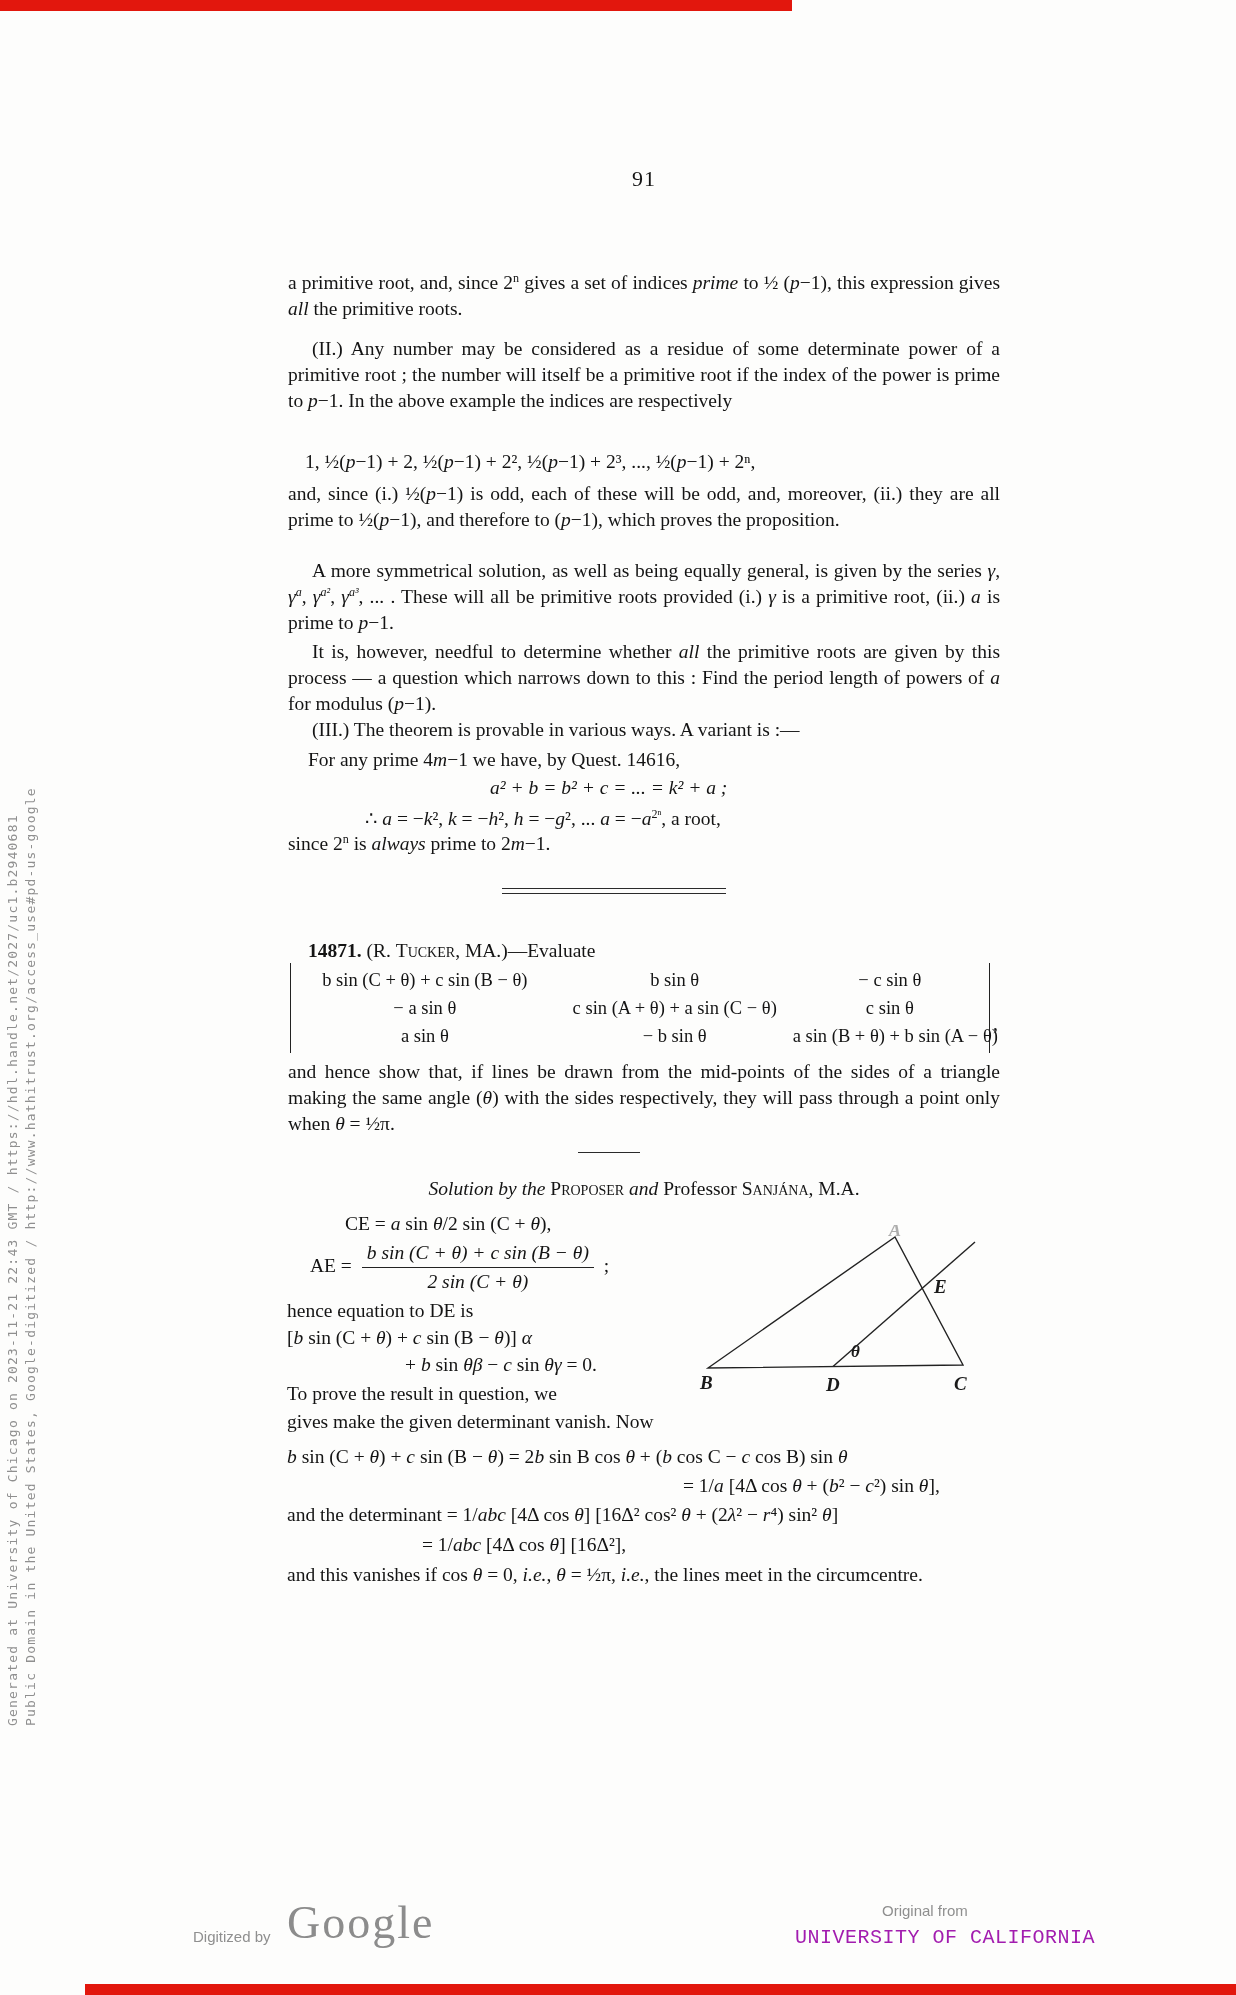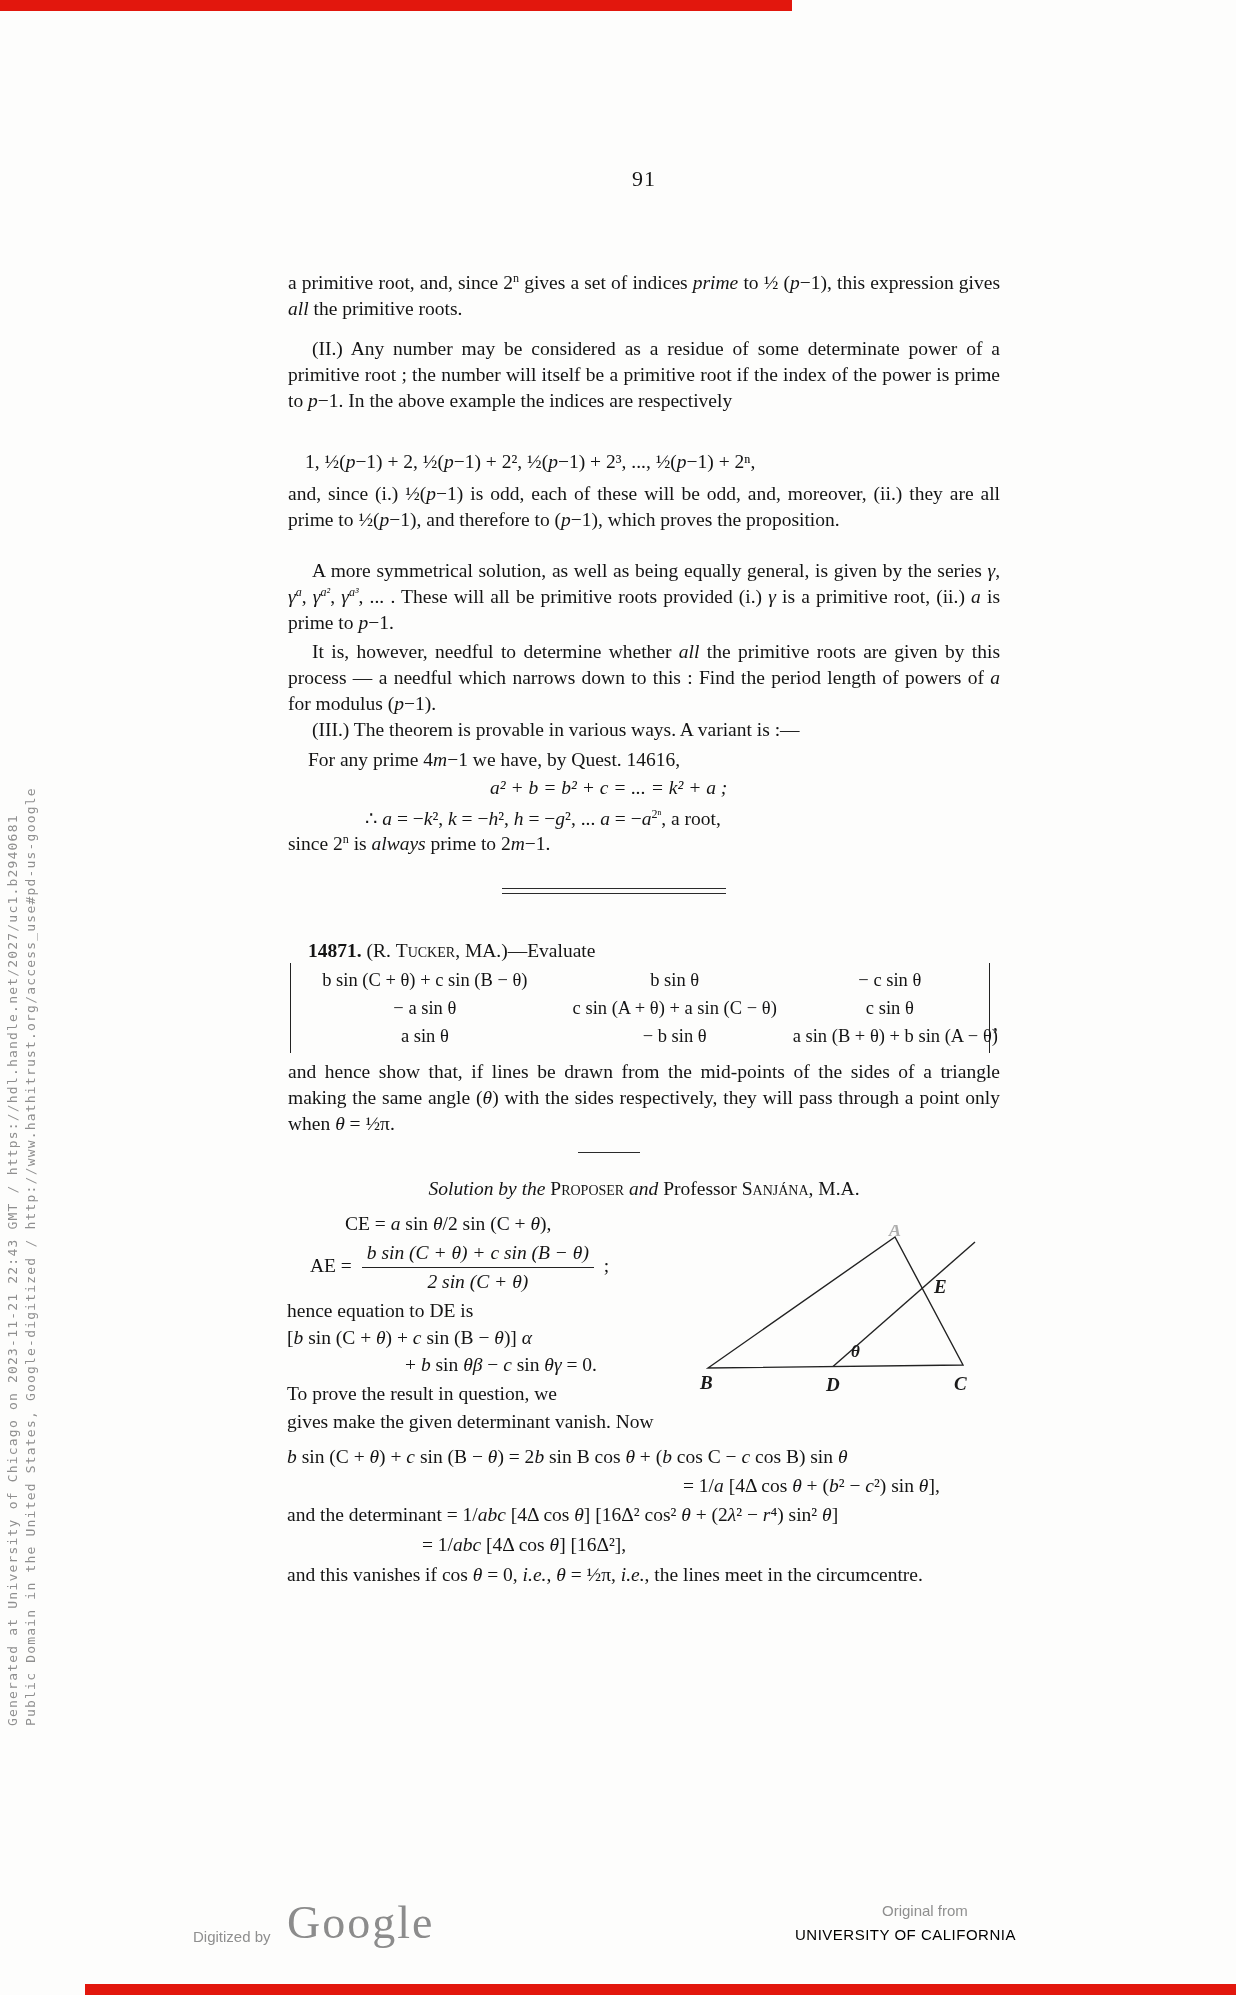--- a/index.html
+++ b/index.html
@@ -25,21 +25,21 @@
   .det{flex:0 0 694px;border-left:1.6px solid #222;border-right:1.6px solid #222;
        display:grid;grid-template-columns:38% 34% 28%;padding:3px 2px;}
   .det-c{font-size:18.5px;line-height:28px;text-align:center;white-space:nowrap;}
   .det-comma{font-size:20px;padding-left:3px;align-self:center;margin-top:30px;}
   .frac{display:inline-block;vertical-align:middle;text-align:center;margin:0 5px;}
   .frac .num{display:block;border-bottom:1.5px solid #222;padding:0 5px 1px 5px;}
   .frac .den{display:block;padding-top:1px;}
   .pagenum{font-size:22px;letter-spacing:1px;}
   .footer-small{font-family:"Liberation Sans",sans-serif;font-size:15px;color:#8f8f8f;}
   .google{font-family:"Liberation Serif",serif;font-size:46px;color:#8c8c8c;letter-spacing:2px;}
-  .institution{font-family:Liberation Sans, sans-serif;font-size:15px;color:#000000;letter-spacing:0.5px;}
+  .institution{font-family:Liberation Mono, monospace;font-size:20px;color:#a21caf;letter-spacing:0.5px;}
   svg text{font-family:"Liberation Serif",serif;font-style:italic;font-weight:bold;fill:#1a1a1a;}
 </style>
 </head>
 <body>
 
 <div class="page">
 
   <div class="bar" style="left: 0px; top: 0px; width: 792px; background: rgb(226, 23, 13);"></div>
   <div class="bar" style="left: 85px; top: 1984px; width: 1151px; background: rgb(226, 23, 13);"></div>
 
@@ -48,21 +48,21 @@
     <div>Public Domain in the United States, Google-digitized  /  http://www.hathitrust.org/access_use#pd-us-google</div>
   </div>
 
   <div class="abs pagenum center" style="left:288px;top:166px;width:712px">91</div>
 
   <div class="abs para" style="left:288px;top:270px;width:712px"><span>a primitive root, and, since 2</span><span class="s-sup">n</span><span> gives a set of indices </span><span class="s-i">prime</span><span> to ½ (</span><span class="s-i">p</span><span>−1), this expression gives </span><span class="s-i">all</span><span> the primitive roots.</span></div>
   <div class="abs para ind" style="left:288px;top:336px;width:712px"><span>(II.)  Any number may be considered as a residue of some determinate power of a primitive root ; the number will itself be a primitive root if the index of the power is prime to </span><span class="s-i">p</span><span>−1.   In the above example the indices are respectively</span></div>
   <div class="abs eqline" style="left:305px;top:449px"><span>1,   ½(</span><span class="s-i">p</span><span>−1) + 2,   ½(</span><span class="s-i">p</span><span>−1) + 2²,   ½(</span><span class="s-i">p</span><span>−1) + 2³,   ...,   ½(</span><span class="s-i">p</span><span>−1) + 2ⁿ,</span></div>
   <div class="abs para" style="left:288px;top:481px;width:712px"><span>and, since (i.) ½(</span><span class="s-i">p</span><span>−1) is odd, each of these will be odd, and, moreover, (ii.) they are all prime to ½(</span><span class="s-i">p</span><span>−1), and therefore to (</span><span class="s-i">p</span><span>−1), which proves the proposition.</span></div>
   <div class="abs para ind" style="left:288px;top:558px;width:712px"><span>A more symmetrical solution, as well as being equally general, is given by the series </span><span class="s-i">γ</span><span>, </span><span class="s-i">γ</span><span class="s-sup s-i">a</span><span>, </span><span class="s-i">γ</span><span class="s-sup s-i">a²</span><span>, </span><span class="s-i">γ</span><span class="s-sup s-i">a³</span><span>, ... .   These will all be primitive roots provided (i.) </span><span class="s-i">γ</span><span> is a primitive root, (ii.) </span><span class="s-i">a</span><span> is prime to </span><span class="s-i">p</span><span>−1.</span></div>
-  <div class="abs para ind" style="left:288px;top:639px;width:712px"><span>It is, however, needful to determine whether </span><span class="s-i">all</span><span> the primitive roots are given by this process — a needful which narrows down to this : Find the period length of powers of </span><span class="s-i">a</span><span> for modulus (</span><span class="s-i">p</span><span>−1).</span></div>
+  <div class="abs para ind" style="left:288px;top:639px;width:712px"><span>It is, however, needful to determine whether </span><span class="s-i">all</span><span> the primitive roots are given by this process — a question which narrows down to this : Find the period length of powers of </span><span class="s-i">a</span><span> for modulus (</span><span class="s-i">p</span><span>−1).</span></div>
   <div class="abs para ind" style="left:288px;top:717px;width:712px"><span>(III.)  The theorem is provable in various ways.   A variant is :—</span></div>
   <div class="abs eqline" style="left:308px;top:747px"><span>For any prime 4</span><span class="s-i">m</span><span>−1 we have, by Quest. 14616,</span></div>
   <div class="abs eqline" style="left:490px;top:775px"><span class="s-m">a² + b = b² + c = ... = k² + a ;</span></div>
   <div class="abs eqline" style="left:365px;top:806px"><span>∴   </span><span class="s-m">a</span><span> = −</span><span class="s-m">k</span><span>²,  </span><span class="s-m">k</span><span> = −</span><span class="s-m">h</span><span>²,  </span><span class="s-m">h</span><span> = −</span><span class="s-m">g</span><span>²,  ... </span><span class="s-m">a</span><span> = −</span><span class="s-m">a</span><span class="s-sup">2ⁿ</span><span>,  a root,</span></div>
   <div class="abs para" style="left:288px;top:831px;width:712px"><span>since 2</span><span class="s-sup">n</span><span> is </span><span class="s-i">always</span><span> prime to 2</span><span class="s-i">m</span><span>−1.</span></div>
 
   <div class="abs rule-double" style="left:502px;top:888px;width:224px"></div>
 
   <div class="abs para" style="left:308px;top:938px;width:692px"><span class="s-b">14871.</span><span>  (R. </span><span class="s-sc">Tucker</span><span>, MA.)—Evaluate</span></div>
 

